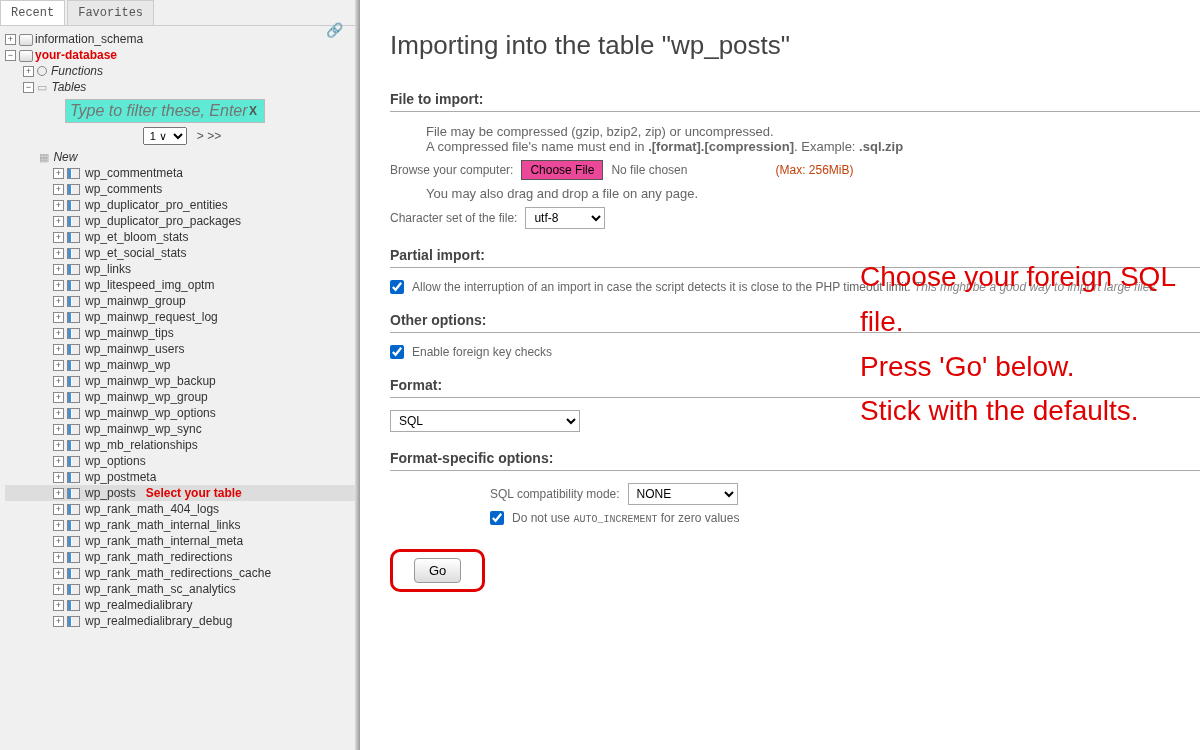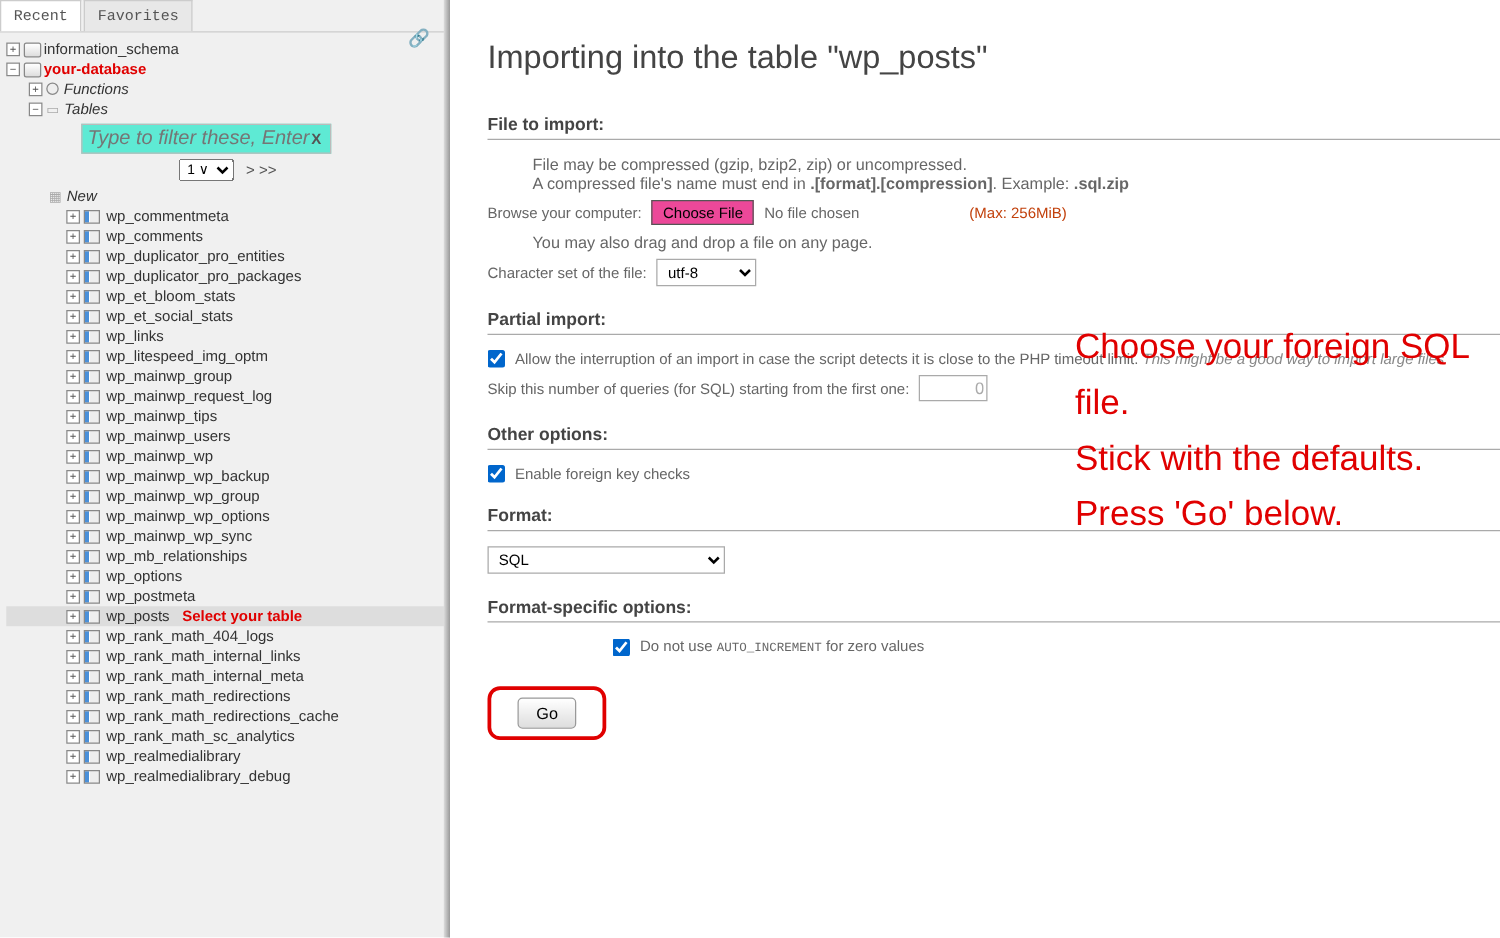--- a/index.html
+++ b/index.html
@@ -263,44 +263,44 @@
   <div class="row">
     <span class="grey">Character set of the file:</span>
     <select class="select-box"><option>utf-8</option></select>
   </div>
 
   <h3 class="section-hr">Partial import:</h3>
   <div class="row">
     <input type="checkbox" class="checkbox" checked="" style="">
     <span class="grey"><span>Allow the interruption of an import in case the script detects it is close to the PHP timeout limit. </span><span class="italic-note">This might be a good way to import large files</span></span>
   </div>
-  <div class="row">
-    <span class="grey">Skip this number of queries (for SQL) starting from the first one:</span>
-    <input class="skip-input" value="0" style="">
-  </div>
 
   <h3 class="section-hr">Other options:</h3>
   <div class="row">
     <input type="checkbox" class="checkbox" checked="" style="">
     <span class="grey">Enable foreign key checks</span>
   </div>
 
   <h3 class="section-hr">Format:</h3>
   <div class="row">
     <select class="select-box wide-select"><option>SQL</option></select>
   </div>
 
   <h3 class="section-hr">Format-specific options:</h3>
+  <div class="row fs-sub">
+    <span class="grey">SQL compatibility mode:</span>
+    <select class="select-box" style="min-width:110px"><option>NONE</option></select>
+  </div>
   <div class="row fs-sub">
     <input type="checkbox" class="checkbox" checked="" style="">
     <span class="grey"><span>Do not use </span><code>AUTO_INCREMENT</code><span> for zero values</span></span>
   </div>
 
   <div class="go-wrap">
     <button class="go-btn">Go</button>
   </div>
 
   <div class="big-annot">
     <div>Choose your foreign SQL file.</div>
+    <div>Press 'Go' below.</div>
     <div>Stick with the defaults.</div>
-    <div>Press 'Go' below.</div>
   </div>
 </div>
 
 </body></html>

